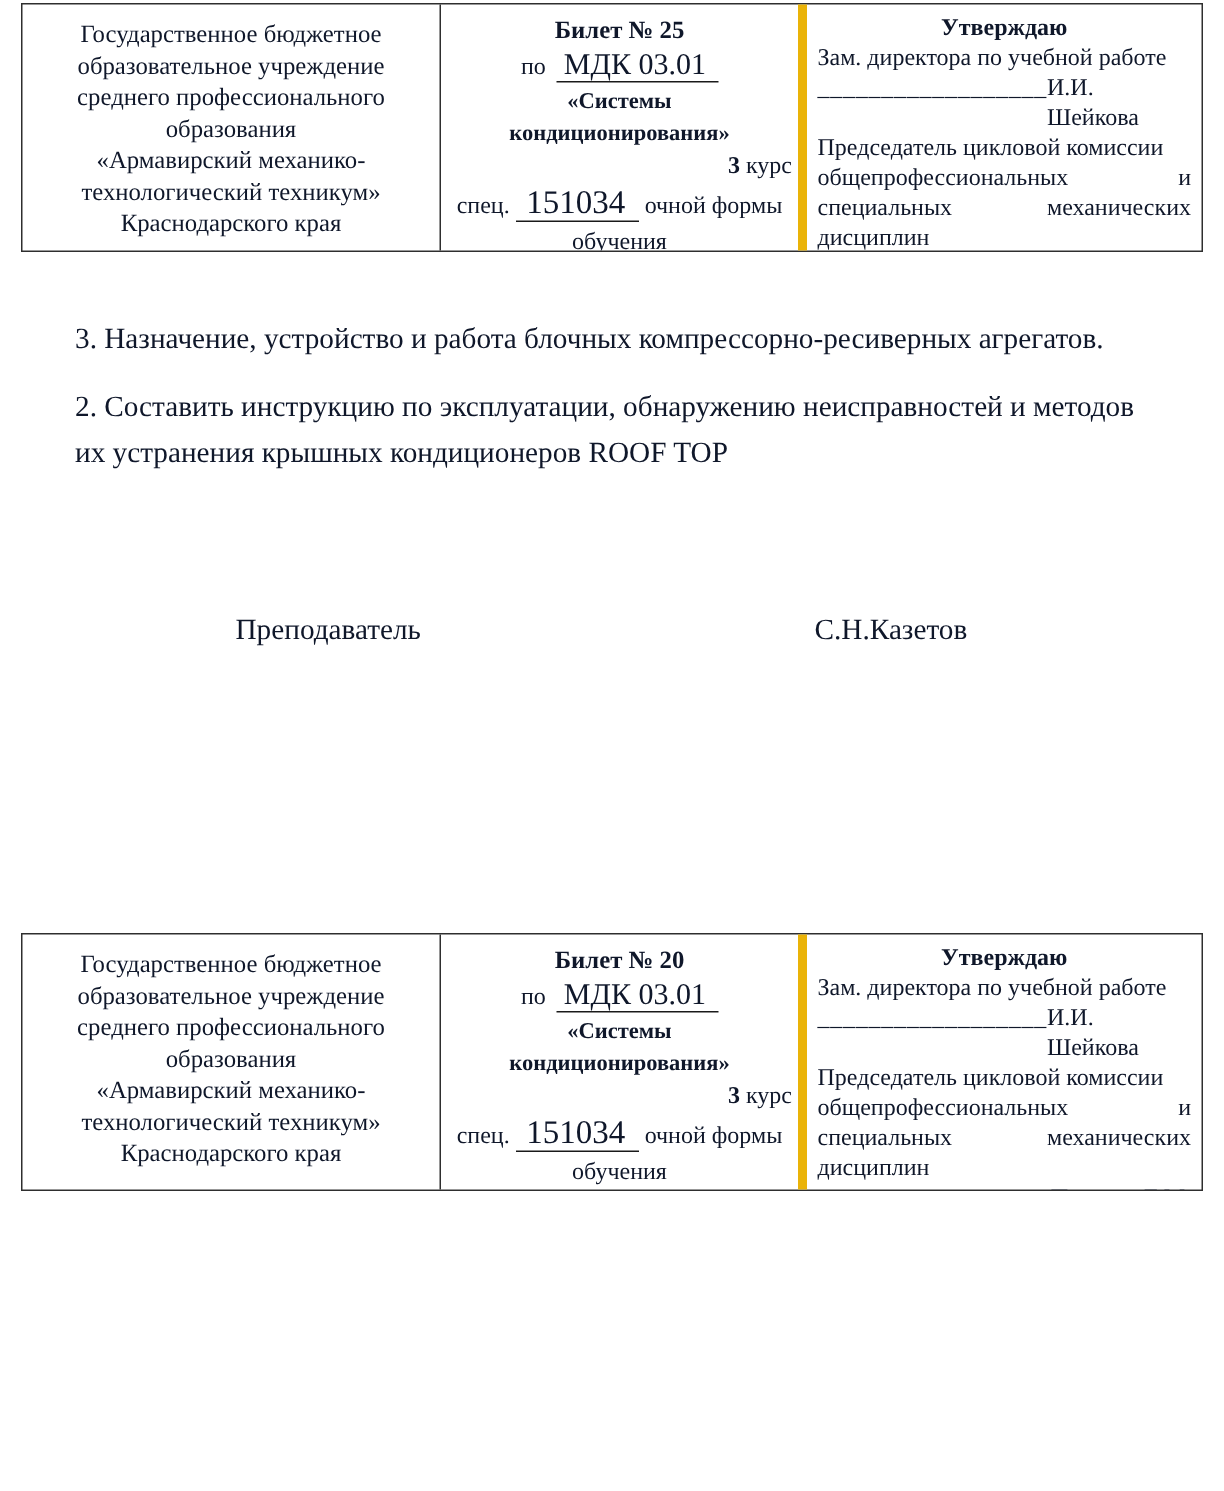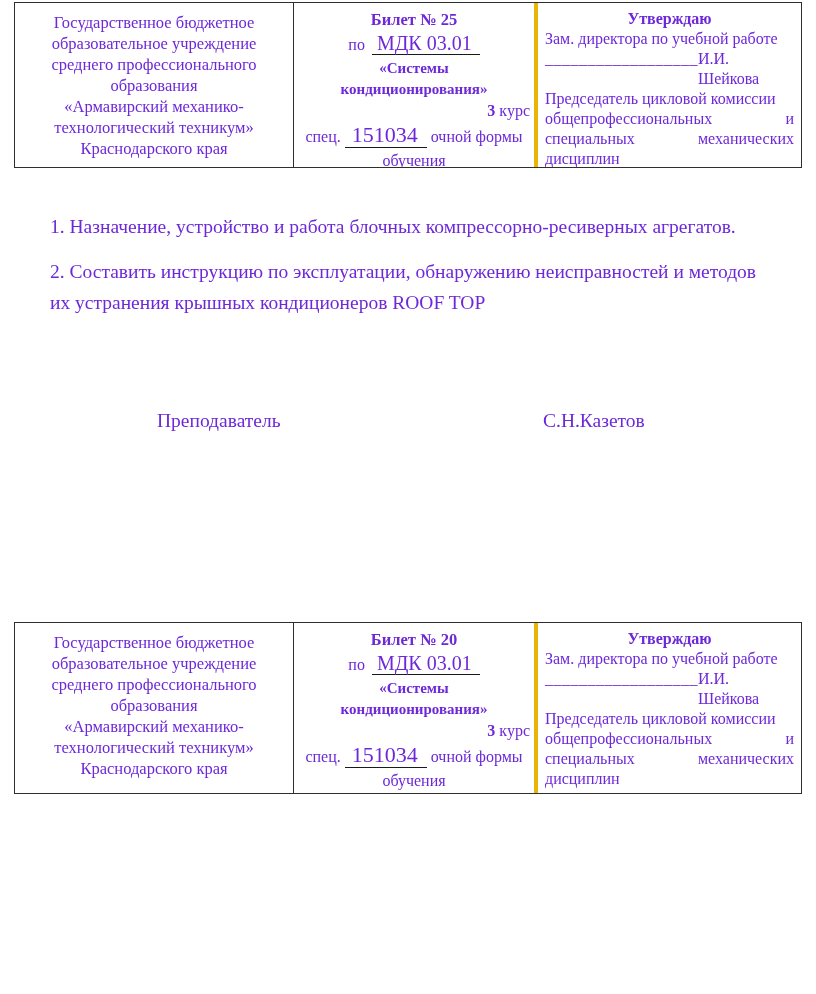--- a/index.html
+++ b/index.html
@@ -1,30 +1,30 @@
 <!DOCTYPE html>
 <html><head>
 <meta charset="utf-8">
 <style>
   html,body{margin:0;padding:0;background:#ffffff;}
   .page{
     position:relative;width:816px;height:922px;background:#ffffff;
-    font-family:"Liberation Serif","DejaVu Serif",serif;color:#6d28d9;
+    font-family:"Liberation Serif","DejaVu Serif",serif;color:#0f172a;
     overflow:hidden;
   }
   
   .hdr{
     position:absolute;left:14px;width:788px;display:flex;align-items:stretch;
     border:1px solid #2e2e2e;box-sizing:border-box;background:#fff;
   }
   .hdr-t1{top:2px;height:166px;}
   .hdr-t2{top:622px;height:172px;}
   .cell{box-sizing:border-box;overflow:hidden;}
   .cell-inst{width:278px;text-align:center;padding:9px 6px 2px;font-size:16.5px;line-height:21px;}
-  .cell-bilet{width:245px;border-left:1px solid #2e2e2e;border-right:4px solid #eab308;
+  .cell-bilet{width:245px;border-left:1px solid #2e2e2e;border-right:6px solid #eab308;
     text-align:center;padding:6px 4px 2px;font-size:16px;}
   .cell-appr{flex:1;padding:6px 7px 2px 7px;font-size:16px;line-height:20px;}
   .bilet-title{font-weight:bold;font-size:16.5px;line-height:21px;}
   .po-line{line-height:26px;}
   .mdk-code{font-size:20px;border-bottom:1.5px solid #1a1a1a;padding:0 8px 0 5px;margin-left:7px;}
   .sys-line{font-weight:bold;font-size:15px;line-height:21px;}
   .course-line{line-height:21px;text-align:right;}
   .bold{font-weight:bold;}
   .spec-line{line-height:27px;white-space:nowrap;}
   .spec-code{font-size:22px;border-bottom:1.5px solid #1a1a1a;padding:0 9px 0 7px;margin:0 4px;}
@@ -84,21 +84,21 @@
       <div class="flexline">
           <span>специальных</span>
           <span>механических</span>
         </div>
       <div>дисциплин</div>
 
     </div>
   </div>
 
   <div class="questions q-t1">
-    <p>1. Назначение, устройство и работа блочных компрессорно-ресиверных агрегатов.</p>
+    <p>3. Назначение, устройство и работа блочных компрессорно-ресиверных агрегатов.</p>
     <p>2. Составить инструкцию по эксплуатации, обнаружению неисправностей и методов их устранения крышных кондиционеров ROOF TOP</p>
   </div>
 
   <div class="teacher teacher-t1">
     <span class="lbl">Преподаватель</span>
     <span class="name">С.Н.Казетов</span>
   </div>
 
   <div class="hdr hdr-t2">
     <div class="cell cell-inst">

